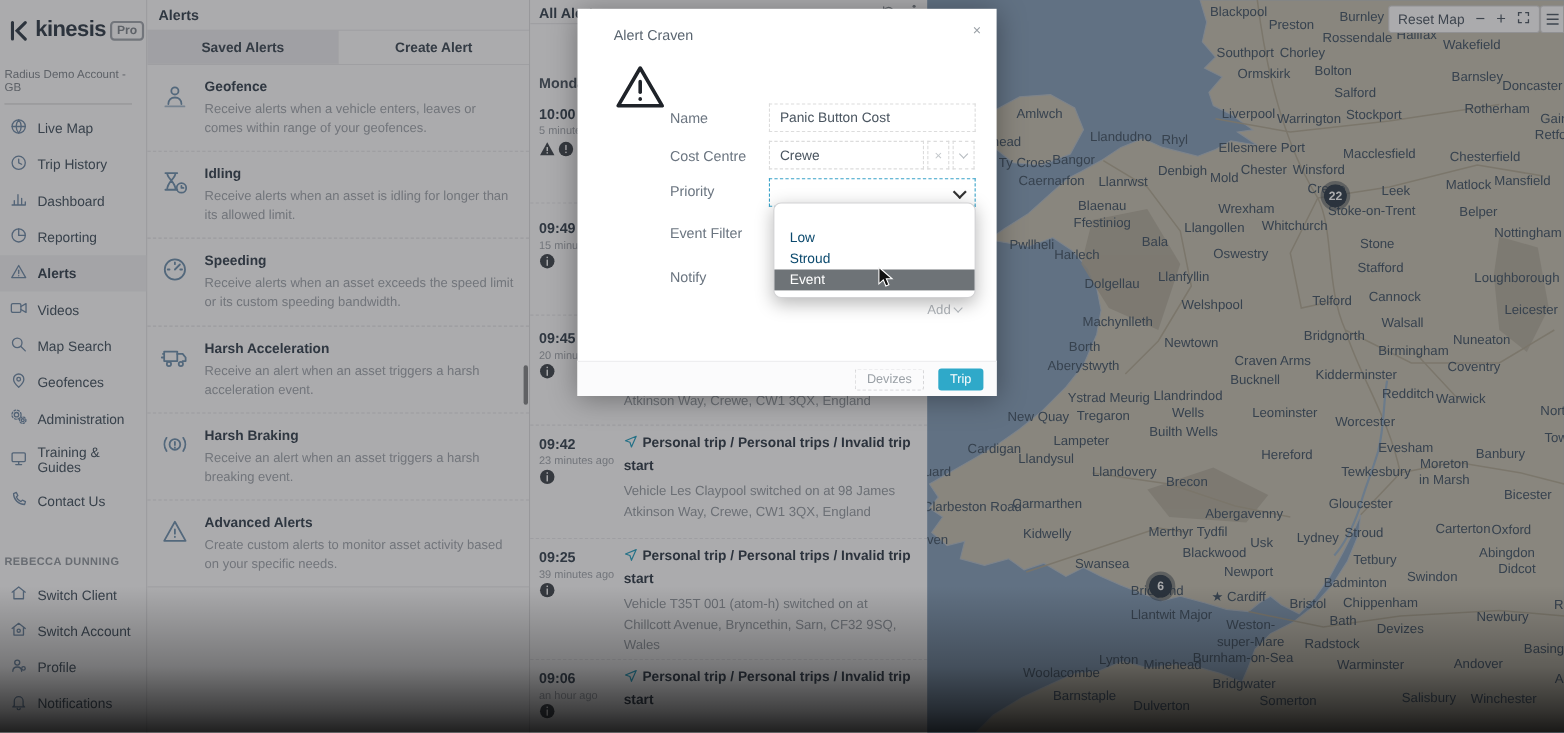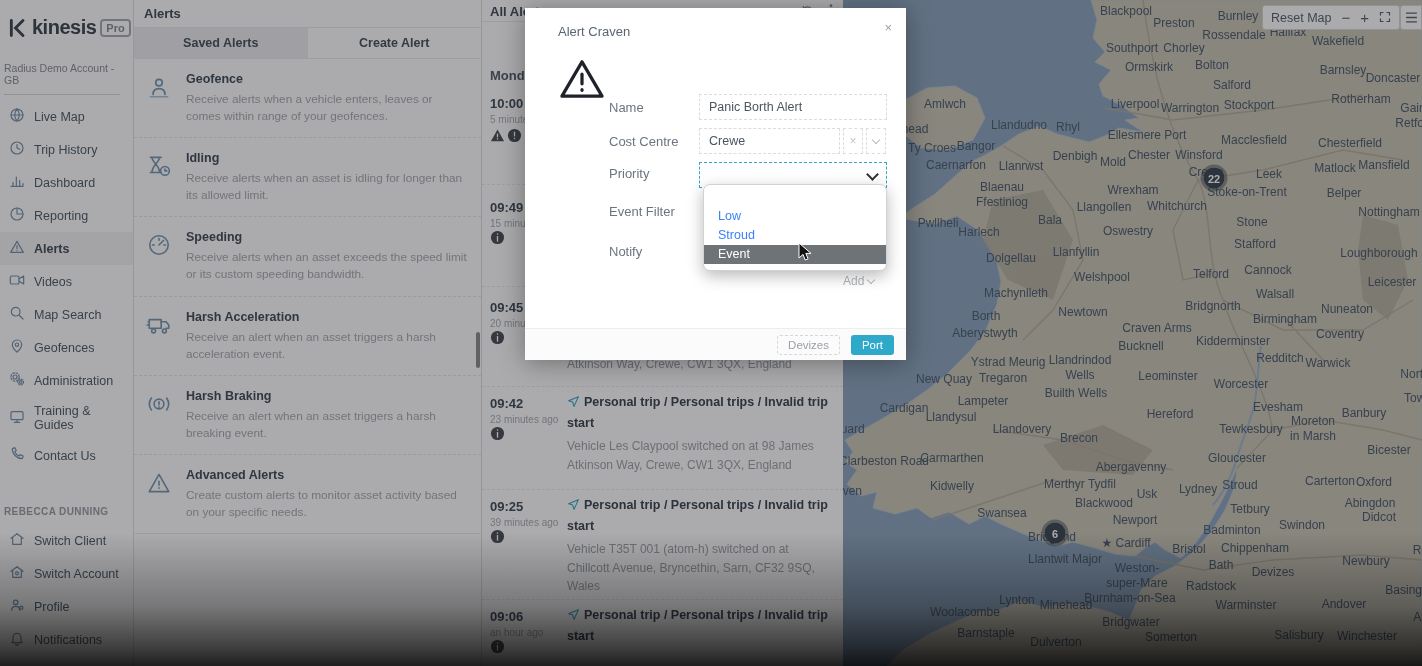--- a/index.html
+++ b/index.html
@@ -70,21 +70,21 @@
   .m-mini{position:absolute;width:20px;height:26px;border:1px dashed #dcdcdc;box-sizing:border-box;display:flex;align-items:center;justify-content:center;color:#c3c7cb;font-size:12px;cursor:pointer;background:#fff;}
   .m-select{position:absolute;left:174px;width:188px;height:26px;border:1px dashed #3aa3c9;box-sizing:border-box;background:#fff;cursor:pointer;}
   .chev{display:inline-block;width:7px;height:7px;border-right:2px solid #333;border-bottom:2px solid #333;transform:rotate(45deg);}
   .chev.small{width:5px;height:5px;border-color:#b7bcc1;border-width:1.5px;}
   .m-add{position:absolute;left:318px;top:266px;font-size:12px;color:#b0b5ba;cursor:pointer;display:flex;align-items:center;gap:4px;}
   .m-footer{position:absolute;left:0;bottom:0;width:100%;height:32px;background:#fbfbfc;border-top:1px solid #ededef;box-sizing:border-box;}
   .btn-cancel{position:absolute;right:66px;top:6px;padding:3px 10px;font-size:11.5px;color:#9aa0a6;border:1px dashed #d7d7d9;border-radius:3px;background:#fbfbfc;cursor:pointer;}
   .btn-next{position:absolute;right:12px;top:6px;padding:4px 11px;font-size:11.5px;color:#fff;background:#2fa9c9;border-radius:3px;border:0;cursor:pointer;}
   .dropdown{position:absolute;left:178px;top:176px;width:182px;background:#fff;border:1px solid #d2d2d4;border-radius:7px;
     box-shadow:0 5px 16px rgba(0,0,0,.28);padding:4px 0 6px 0;z-index:22;}
-  .dd-item{padding:1px 14px;font-size:12.5px;color:#3b82f6;height:17px;line-height:17px;cursor:pointer;}
+  .dd-item{padding:1px 14px;font-size:12.5px;color:#0c4a6e;height:17px;line-height:17px;cursor:pointer;}
   .dd-item.blank{height:16px;}
   .dd-item.hl{background:#6e7377;color:#fff;}
   .cursor{position:absolute;left:798px;top:242px;z-index:30;pointer-events:none;}
   .ico{stroke:#7a93ad;fill:none;stroke-width:1.8;stroke-linecap:round;stroke-linejoin:round;}
   .ico2{stroke:#7a9ab5;fill:none;stroke-width:1.5;stroke-linecap:round;stroke-linejoin:round;}
   .mini-badge{width:15px;height:15px;}
 </style>
 </head>
 <body>
 
@@ -590,21 +590,21 @@
   <div class="m-close">×</div>
   <div class="m-tri">
     <svg width="46" height="42" viewBox="0 0 24 22" fill="none" stroke="#1f2329" stroke-width="1.7" stroke-linejoin="round">
         <path d="M12 2 22.5 20h-21z"></path>
         <path d="M12 8.5v5" stroke-linecap="round"></path>
         <path d="M12 16.6v.3" stroke-linecap="round"></path>
       </svg>
   </div>
 
   <div class="m-label" style="top:92px">Name</div>
-  <div class="m-input" style="top:86px">Panic Borth Alert</div>
+  <div class="m-input" style="top:86px">Panic Button Cost</div>
 
   <div class="m-label" style="top:126px">Cost Centre</div>
   <div class="m-input m-cc-main" style="top:120px">Crewe</div>
   <div class="m-mini" style="left:318px;top:120px">×</div>
   <div class="m-mini" style="left:341px;top:120px">
       <span class="chev small" style="margin-top:-3px"></span>
     </div>
 
   <div class="m-label" style="top:158px">Priority</div>
   <div class="m-select" style="top:154px">
@@ -614,21 +614,21 @@
   <div class="m-label" style="top:196px">Event Filter</div>
   <div class="m-label" style="top:236px">Notify</div>
 
   <div class="m-add">
     <span>Add</span>
       <span class="chev small" style="margin-top:-2px"></span>
   </div>
 
   <div class="m-footer">
     <button class="btn-cancel">Devizes</button>
-    <button class="btn-next">Port</button>
+    <button class="btn-next">Trip</button>
   </div>
 
   <div class="dropdown">
     <div class="dd-item blank"></div>
     <div class="dd-item">Low</div>
     <div class="dd-item">Stroud</div>
     <div class="dd-item hl">Event</div>
   </div>
 </div>
 

